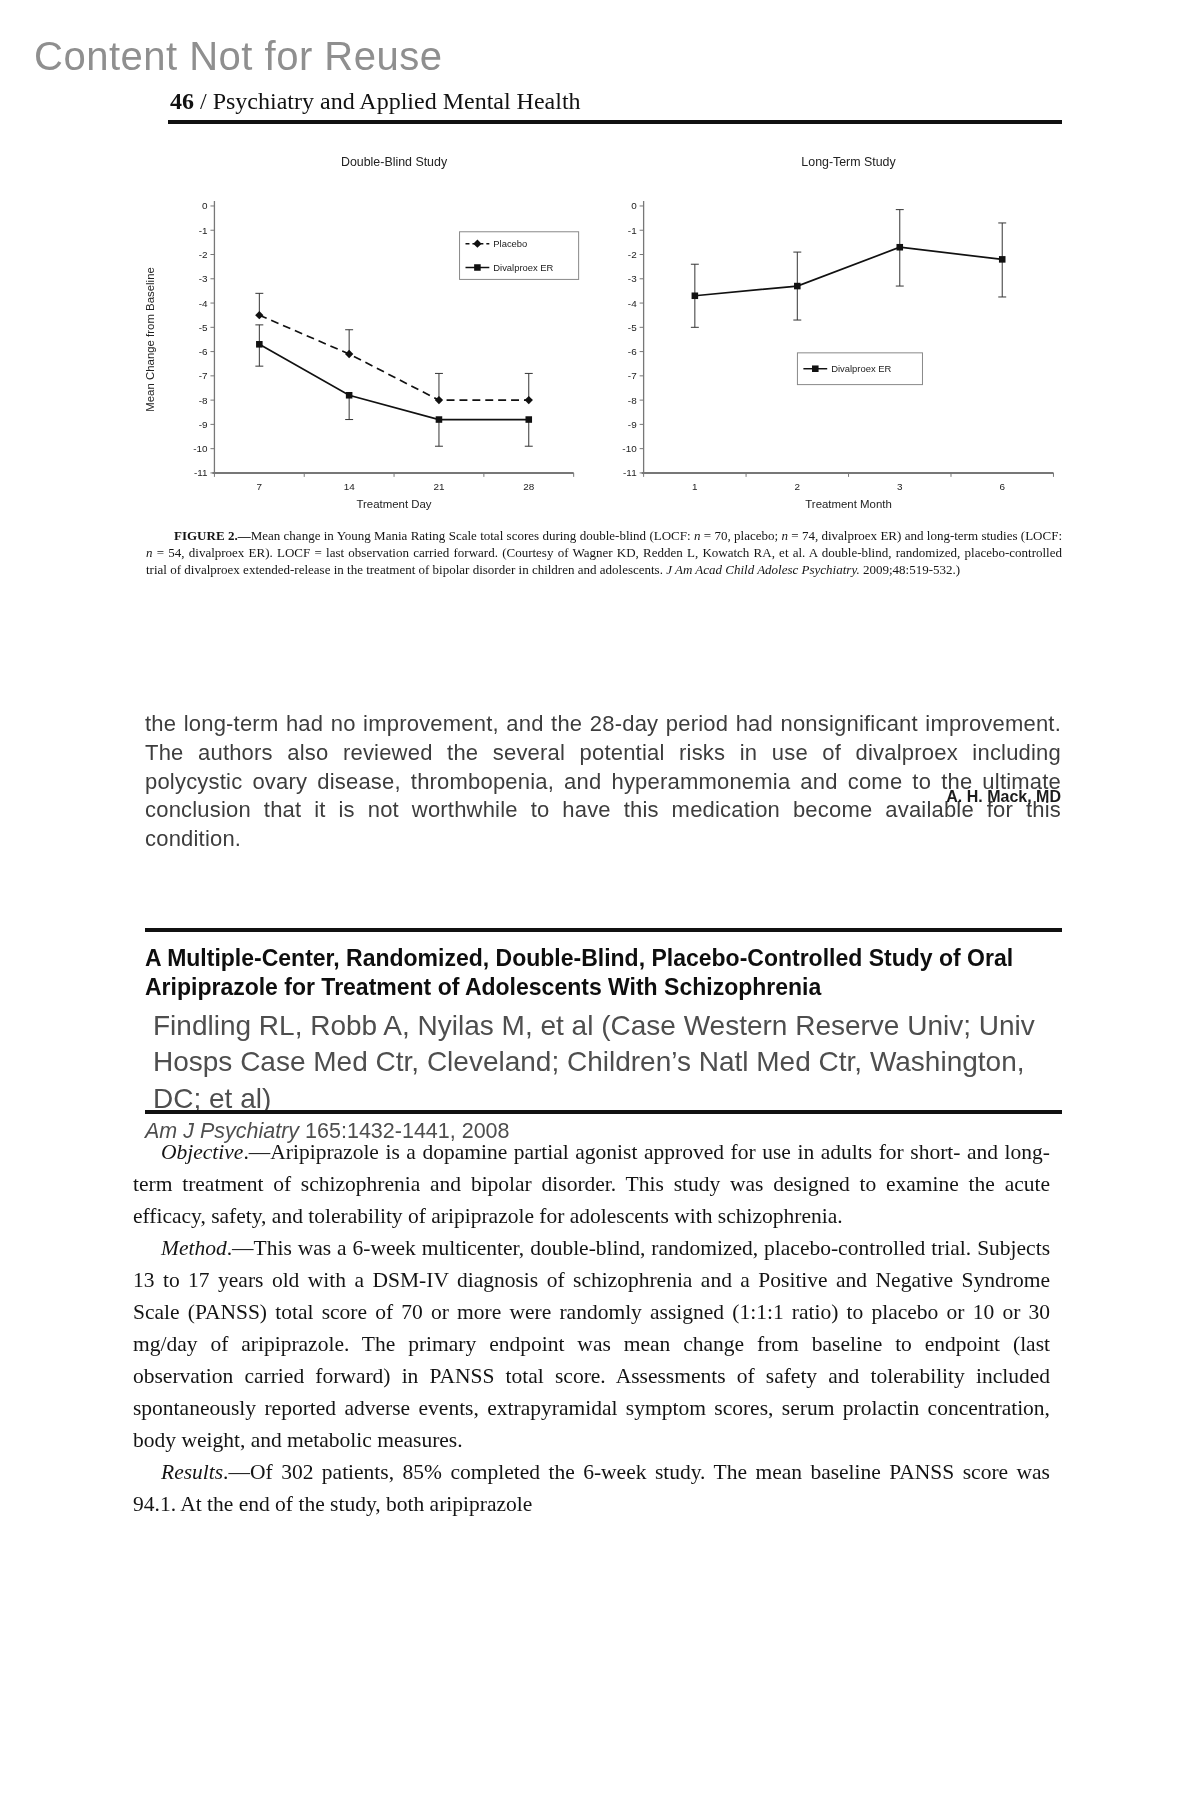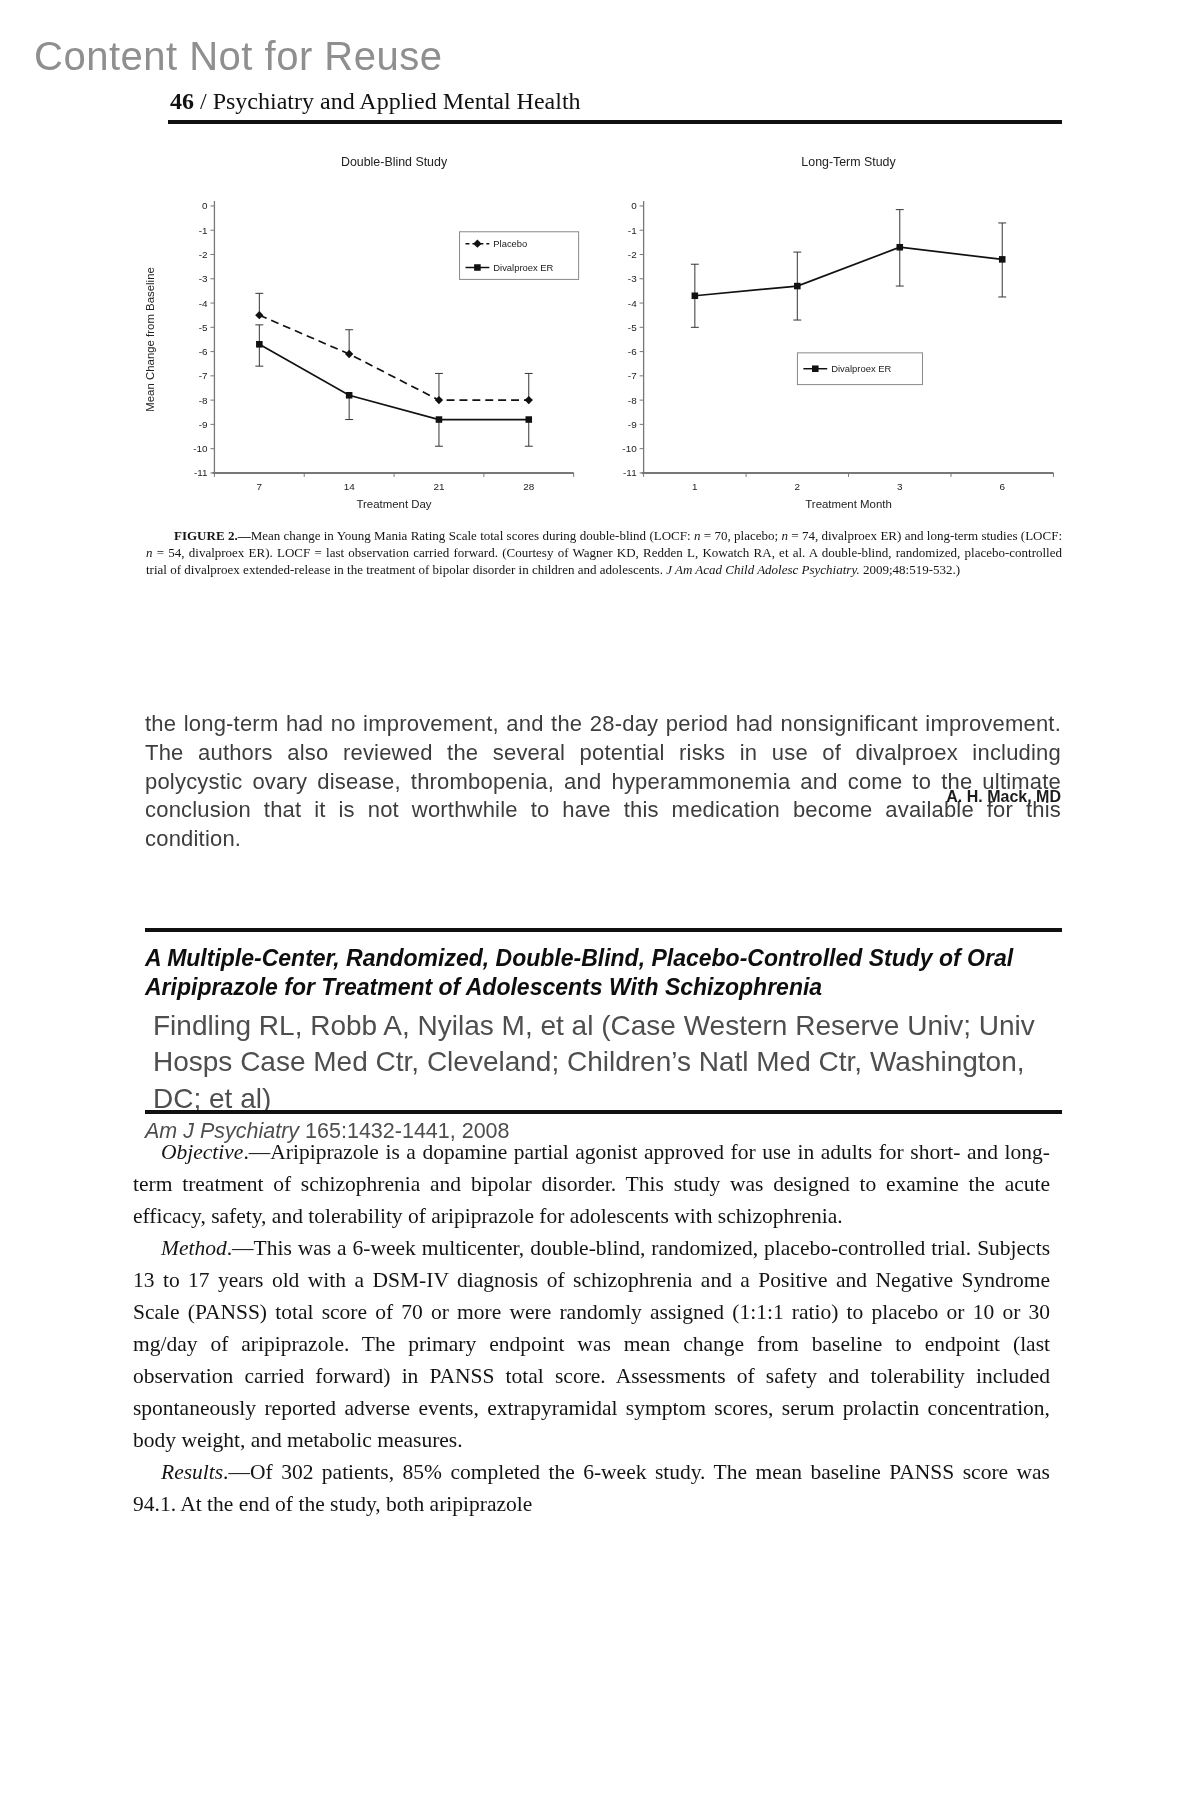--- a/index.html
+++ b/index.html
@@ -16,21 +16,21 @@
   .commentary{position:absolute;left:145px;top:688px;width:916px;
         font-family:Liberation Sans, sans-serif;font-size:22px;line-height:1.31;
         color:#3d3d3d;text-align:justify;letter-spacing:0.2px;}
   .signature{position:absolute;left:145px;top:788px;width:916px;text-align:right;
         font-family:"Liberation Sans",sans-serif;font-weight:bold;font-size:16px;color:#1c1c1c;}
   .rule{position:absolute;left:145px;width:917px;height:4px;background:#111;}
   .rule-a{top:928px;}
   .rule-b{top:1110px;}
   .article-head{position:absolute;left:145px;top:944px;width:917px;
         font-family:"Liberation Sans",sans-serif;}
-  .article-title{margin:0;font-size:23px;line-height:1.28;font-weight:bold;color:#0e0e0e;font-style:italic;}
+  .article-title{margin:0;font-size:23px;line-height:1.28;font-weight:bold;color:#0e0e0e;}
   .article-authors{margin:5px 0 0 8px;font-size:28px;line-height:1.3;color:#4e4e4e;}
   .article-citation{margin:2px 0 16px 0;font-size:21.5px;color:#4e4e4e;}
   .article-citation em{font-style:italic;}
   .abstract{position:absolute;left:133px;top:1136px;width:917px;font-size:21.5px;
         line-height:1.49;text-align:justify;color:#141414;}
   .abstract p{margin:0;text-indent:28px;}
   svg text{font-family:"Liberation Sans",sans-serif;}
 </style>
 </head>
 <body>

